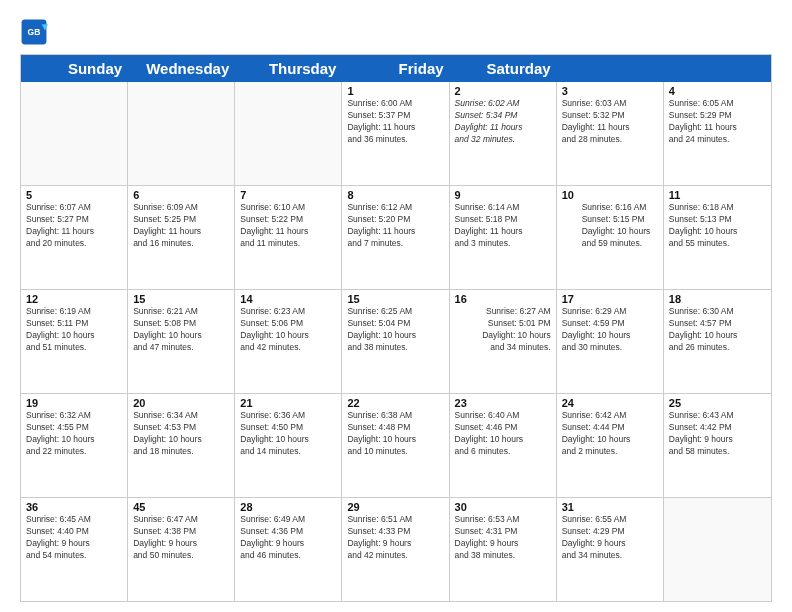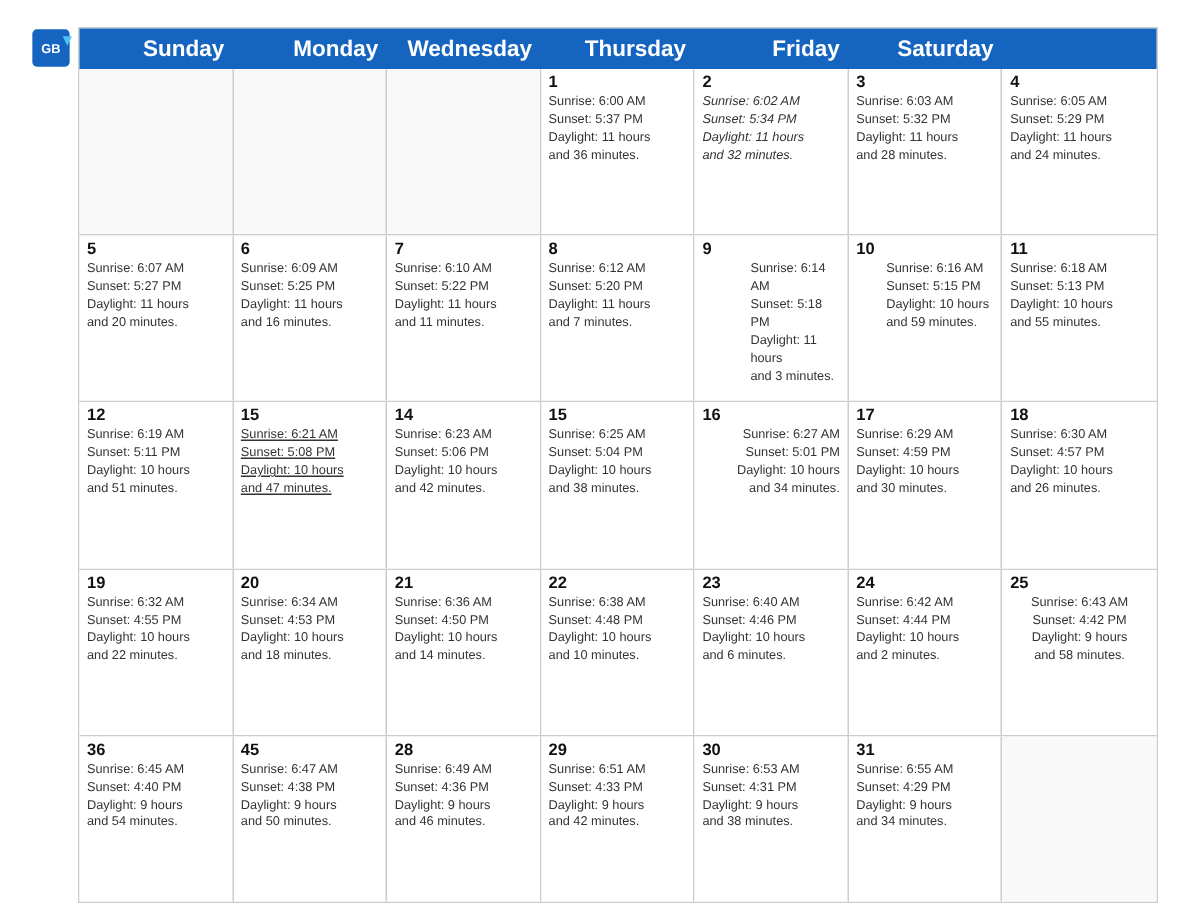--- a/index.html
+++ b/index.html
@@ -8,21 +8,21 @@
       background: #fff;
       width: 792px;
       height: 612px;
       overflow: hidden;
     }
     .page {
       width: 792px;
       height: 612px;
       padding: 18px 20px 10px 20px;
       display: flex;
-      flex-direction: row;
+      flex-direction: column;
     }
     .header {
       display: flex;
       justify-content: space-between;
       align-items: flex-start;
       margin-bottom: 8px;
     }
     .logo {
       display: flex;
       align-items: center;
@@ -125,21 +125,20 @@
     </div>
     <div class="title-block">
       <div class="month-title"></div>
       <div class="location"></div>
     </div>
   </div>
 
   <div class="calendar">
     <div class="day-headers">
     <div class="day-header">Sunday</div>
-        <div class="day-header">Monday</div>
         <div class="day-header">Wednesday</div>
         <div class="day-header">Thursday</div>
         <div class="day-header">Friday</div>
         <div class="day-header">Saturday</div>
       </div>
     <div class="weeks">
     <div class="week-row">
           <div class="day-cell empty"></div>
           <div class="day-cell empty"></div>
           <div class="day-cell empty"></div>
@@ -196,21 +195,21 @@
           </div>
           <div class="day-cell">
             <span class="day-num">8</span>
             <div class="day-info" style="white-space: pre-line;">Sunrise: 6:12 AM
 Sunset: 5:20 PM
 Daylight: 11 hours
 and 7 minutes.</div>
           </div>
           <div class="day-cell">
             <span class="day-num">9</span>
-            <div class="day-info" style="white-space: pre-line; margin-left: 32px;">Sunrise: 6:14 AM
+            <div class="day-info" style="white-space: pre-line;">Sunrise: 6:14 AM
 Sunset: 5:18 PM
 Daylight: 11 hours
 and 3 minutes.</div>
           </div>
           <div class="day-cell">
             <span class="day-num">10</span>
             <div class="day-info" style="white-space: pre-line; margin-left: 20px;">Sunrise: 6:16 AM
 Sunset: 5:15 PM
 Daylight: 10 hours
 and 59 minutes.</div>
@@ -226,21 +225,21 @@
         <div class="week-row">
           <div class="day-cell">
             <span class="day-num">12</span>
             <div class="day-info" style="white-space: pre-line;">Sunrise: 6:19 AM
 Sunset: 5:11 PM
 Daylight: 10 hours
 and 51 minutes.</div>
           </div>
           <div class="day-cell">
             <span class="day-num">15</span>
-            <div class="day-info" style="white-space: pre-line; text-decoration: underline;">Sunrise: 6:21 AM
+            <div class="day-info" style="white-space: pre-line;">Sunrise: 6:21 AM
 Sunset: 5:08 PM
 Daylight: 10 hours
 and 47 minutes.</div>
           </div>
           <div class="day-cell">
             <span class="day-num">14</span>
             <div class="day-info" style="white-space: pre-line;">Sunrise: 6:23 AM
 Sunset: 5:06 PM
 Daylight: 10 hours
 and 42 minutes.</div>
@@ -312,21 +311,21 @@
           </div>
           <div class="day-cell">
             <span class="day-num">24</span>
             <div class="day-info" style="white-space: pre-line;">Sunrise: 6:42 AM
 Sunset: 4:44 PM
 Daylight: 10 hours
 and 2 minutes.</div>
           </div>
           <div class="day-cell">
             <span class="day-num">25</span>
-            <div class="day-info" style="white-space: pre-line; text-align: center;">Sunrise: 6:43 AM
+            <div class="day-info" style="white-space: pre-line;">Sunrise: 6:43 AM
 Sunset: 4:42 PM
 Daylight: 9 hours
 and 58 minutes.</div>
           </div>
         </div>
         <div class="week-row">
           <div class="day-cell">
             <span class="day-num">36</span>
             <div class="day-info" style="white-space: pre-line;">Sunrise: 6:45 AM
 Sunset: 4:40 PM

